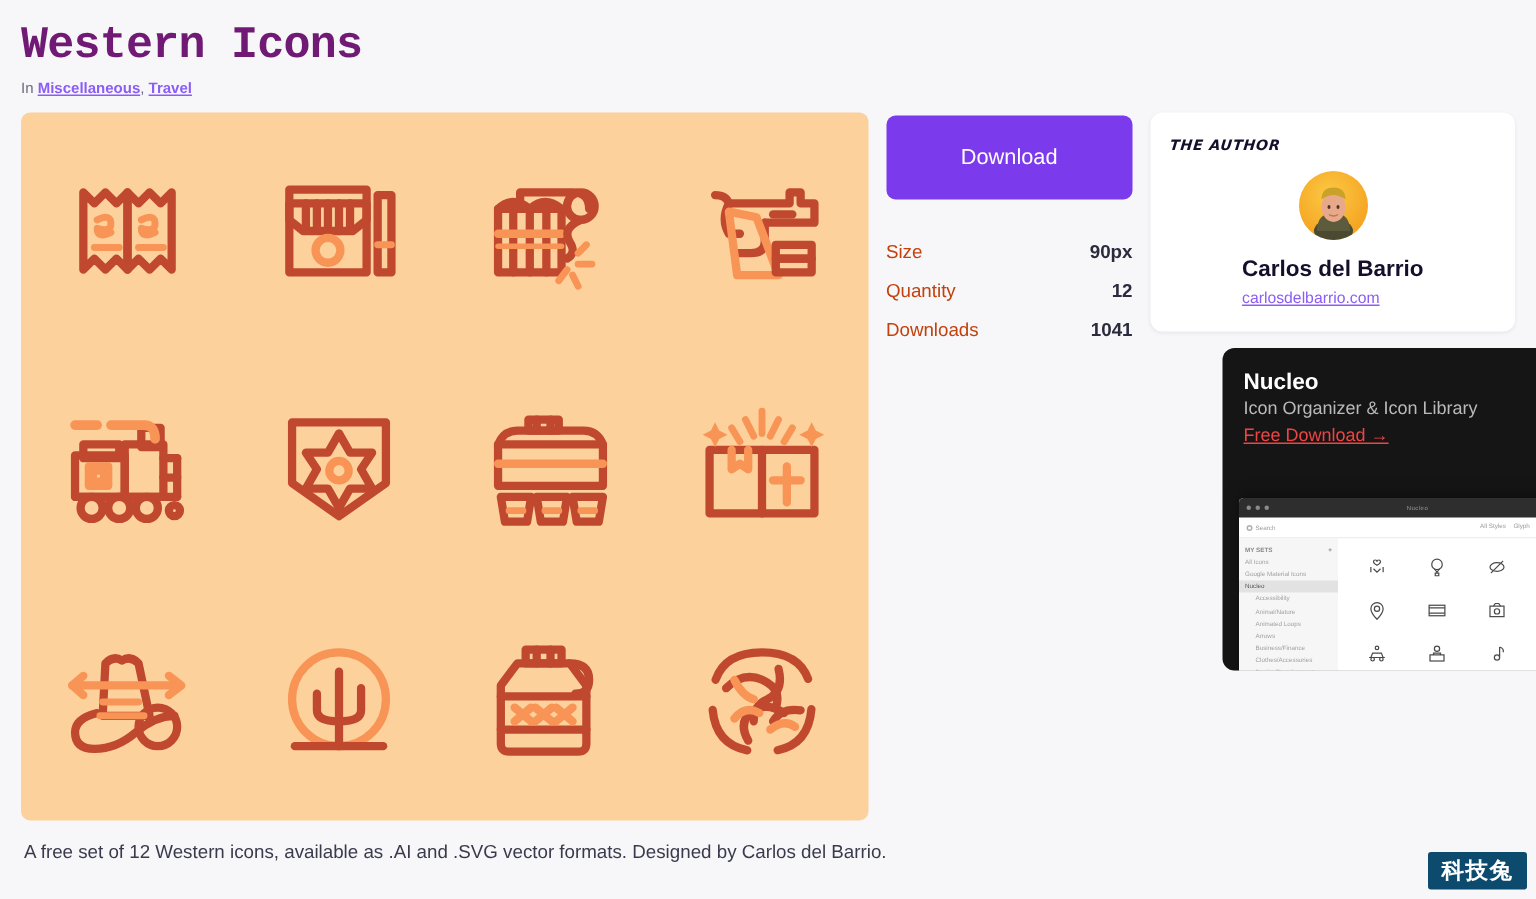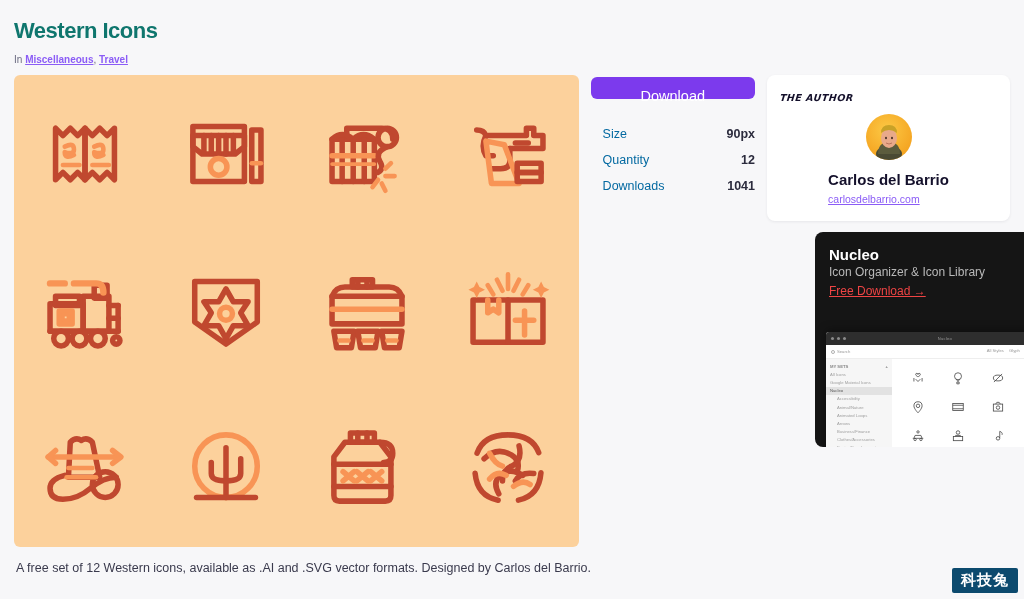--- a/index.html
+++ b/index.html
@@ -7,53 +7,53 @@
     width: 1024px; height: 599px;
     background: #f7f7f9;
     font-family: "Liberation Sans", sans-serif;
     overflow: hidden;
   }
   .page { position: relative; width: 1024px; height: 599px; background: #f7f7f9; }
 
   
   .header { padding: 12px 0 0 14px; }
   .page-title {
-    font-size: 22px; font-weight: bold; color: #0f766e;
-    letter-spacing: -0.5px; line-height: 38px;
+    font-size: 30px; font-weight: bold; color: #701a75;
+    letter-spacing: -0.5px; line-height: 38px; font-family: Liberation Mono, monospace;
   }
   .breadcrumb { font-size: 10px; color: #6b6b80; margin-top: 4px; }
   .breadcrumb a { color: #8b5cf6; text-decoration: underline; font-weight: bold; }
 
   
   .body-row { display: flex; padding: 10px 14px 0 14px; gap: 12px; }
 
   
   .showcase {
     width: 577px; height: 472px;
     background: #fcd19c; border-radius: 6px;
     display: grid; grid-template-columns: repeat(4, 1fr); grid-template-rows: repeat(3, 1fr);
     align-items: center; justify-items: center;
   }
   .icon-cell { width: 110px; height: 110px; display: flex; align-items: center; justify-content: center; }
   .icon-cell svg { width: 92px; height: 92px; display: block; }
 
   
   .midcol { width: 168px; padding-top: 2px; }
   .dl-btn {
-    display: block; width: 100%; height: 22px; line-height: 38px;
+    display: block; width: 100%; height: 56px; line-height: 38px;
     background: #7c3aed; color: #fff; border: none; border-radius: 6px;
     font-size: 14.5px; text-align: center; cursor: pointer;
     font-family: "Liberation Sans", sans-serif;
   }
   .meta { margin-top: 22px; }
   .meta-row {
     display: flex; justify-content: space-between; align-items: baseline;
     font-size: 12.5px; padding: 6px 0;
   }
-  .meta-key { color: #0369a1; margin-left: 12px; }
+  .meta-key { color: #c2410c; }
   .meta-val { color: #2b2b3d; font-weight: bold; }
 
   
   .rightcol { width: 243px; }
   .author-card {
     background: #fff; border-radius: 8px; padding: 12px 13px 14px 13px;
     box-shadow: 0 1px 3px rgba(20,16,43,.07);
   }
   .author-kicker {
     font-family: "DejaVu Sans", sans-serif;

